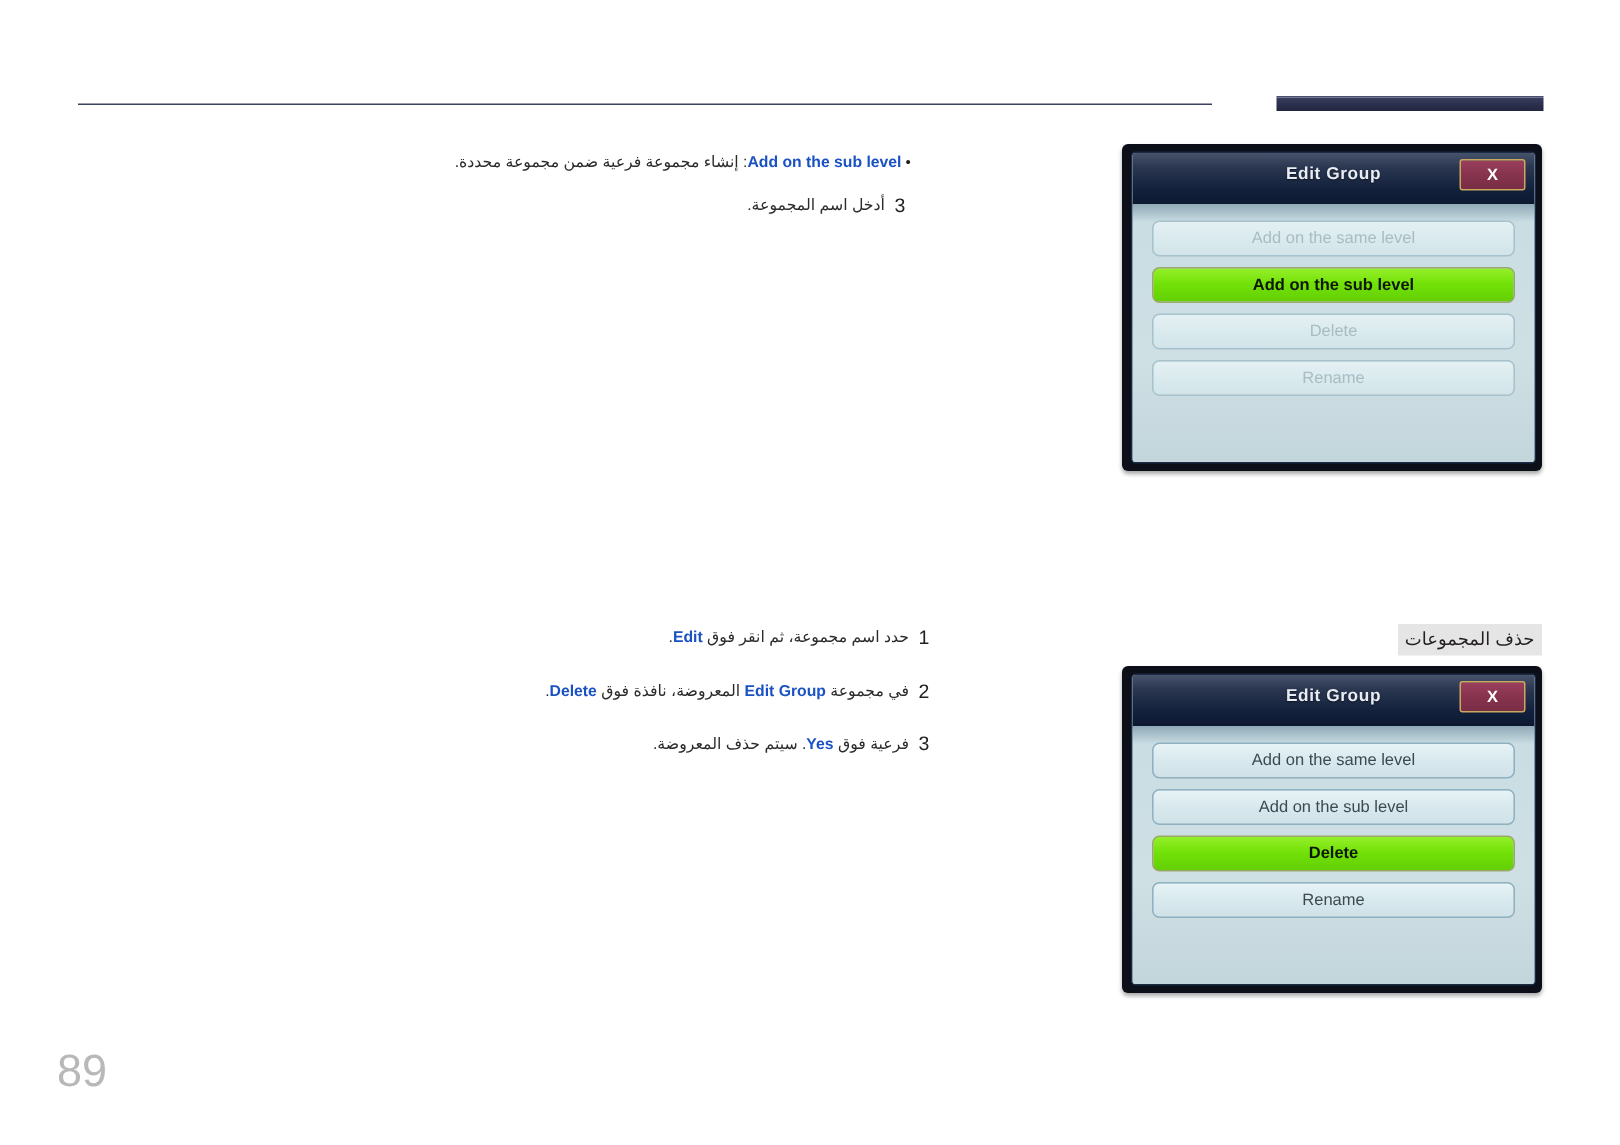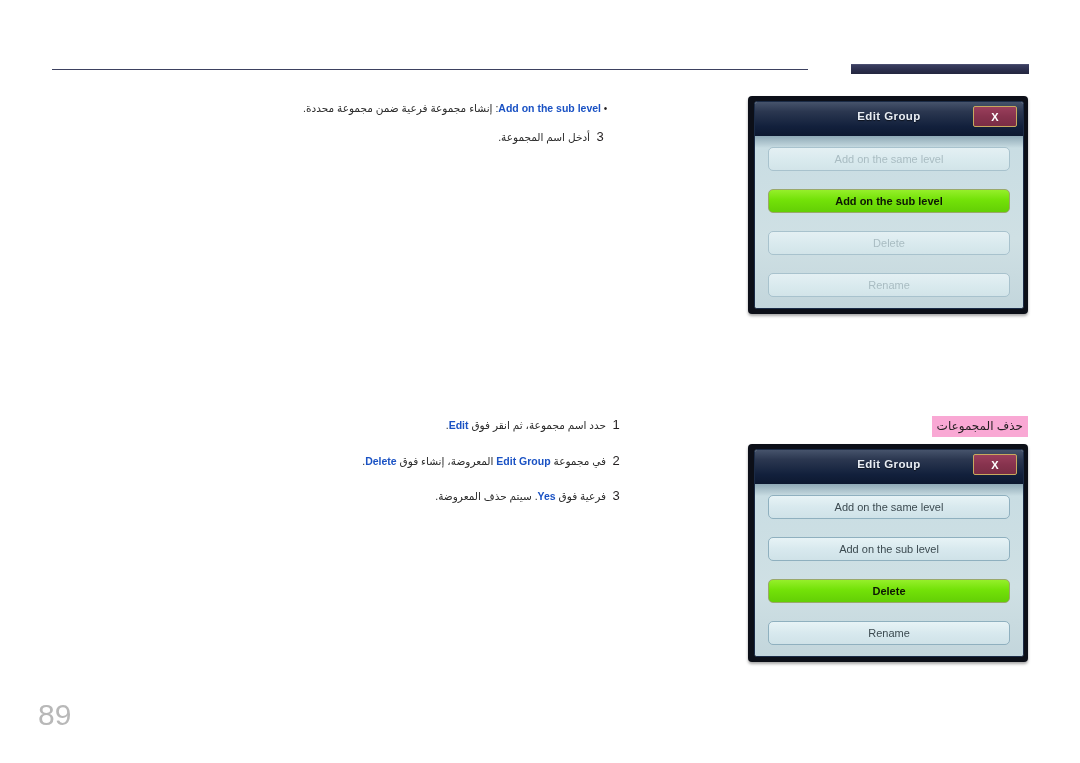--- a/index.html
+++ b/index.html
@@ -89,21 +89,21 @@
   .step-text {
     font-size: 10.5px;
     line-height: 18px;
     direction: rtl;
     text-align: right;
   }
 
   
   .section-heading {
     position: absolute;
-    background: #f9a8d4;
+    background: #e5e5e5;
     color: #231f20;
     font-size: 12px;
     line-height: 18px;
     padding: 1px 5px 2px 5px;
     direction: rtl;
     white-space: nowrap;
   }
 
   
   .page-number {
@@ -175,21 +175,21 @@
   .osd-body {
     position: absolute;
     left: 0; right: 0;
     top: 34px; bottom: 0;
     background: linear-gradient(180deg, #8fa9b6 0%, #c9dde3 7%, #cfe0e4 60%, #c3d6dc 100%);
     padding: 11px 13px 10px 13px;
     box-sizing: border-box;
     display: flex;
     flex-direction: column;
     justify-content: flex-start;
-    gap: 18px;
+    gap: 7px;
   }
   .osd-btn {
     height: 24px;
     border-radius: 5px;
     box-sizing: border-box;
     font-size: 11px;
     line-height: 22px;
     text-align: center;
     font-family: "Liberation Sans", sans-serif;
     border: 1px solid #8fb0bf;
@@ -226,21 +226,21 @@
 
 <div class="section-heading" style="top:416px; right:52px;">حذف المجموعات</div>
 
 <div class="step-row" style="top:416px; right:454px;">
   <span class="step-num">1</span>
   <span class="step-text"><span>حدد اسم مجموعة، ثم انقر فوق </span><span class="en">Edit</span><span>.</span></span>
 </div>
 
 <div class="step-row" style="top:452px; right:454px;">
   <span class="step-num">2</span>
-  <span class="step-text"><span>في مجموعة </span><span class="en">Edit Group</span><span> المعروضة، إنشاء فوق </span><span class="en">Delete</span><span>.</span></span>
+  <span class="step-text"><span>في مجموعة </span><span class="en">Edit Group</span><span> المعروضة، نافذة فوق </span><span class="en">Delete</span><span>.</span></span>
 </div>
 
 <div class="step-row" style="top:487px; right:454px;">
   <span class="step-num">3</span>
   <span class="step-text"><span>فرعية فوق </span><span class="en">Yes</span><span>. سيتم حذف المعروضة.</span></span>
 </div>
 
 <div class="osd" style="left:748px; top:96px;">
   <div class="osd-inner">
     <div class="osd-titlebar">

